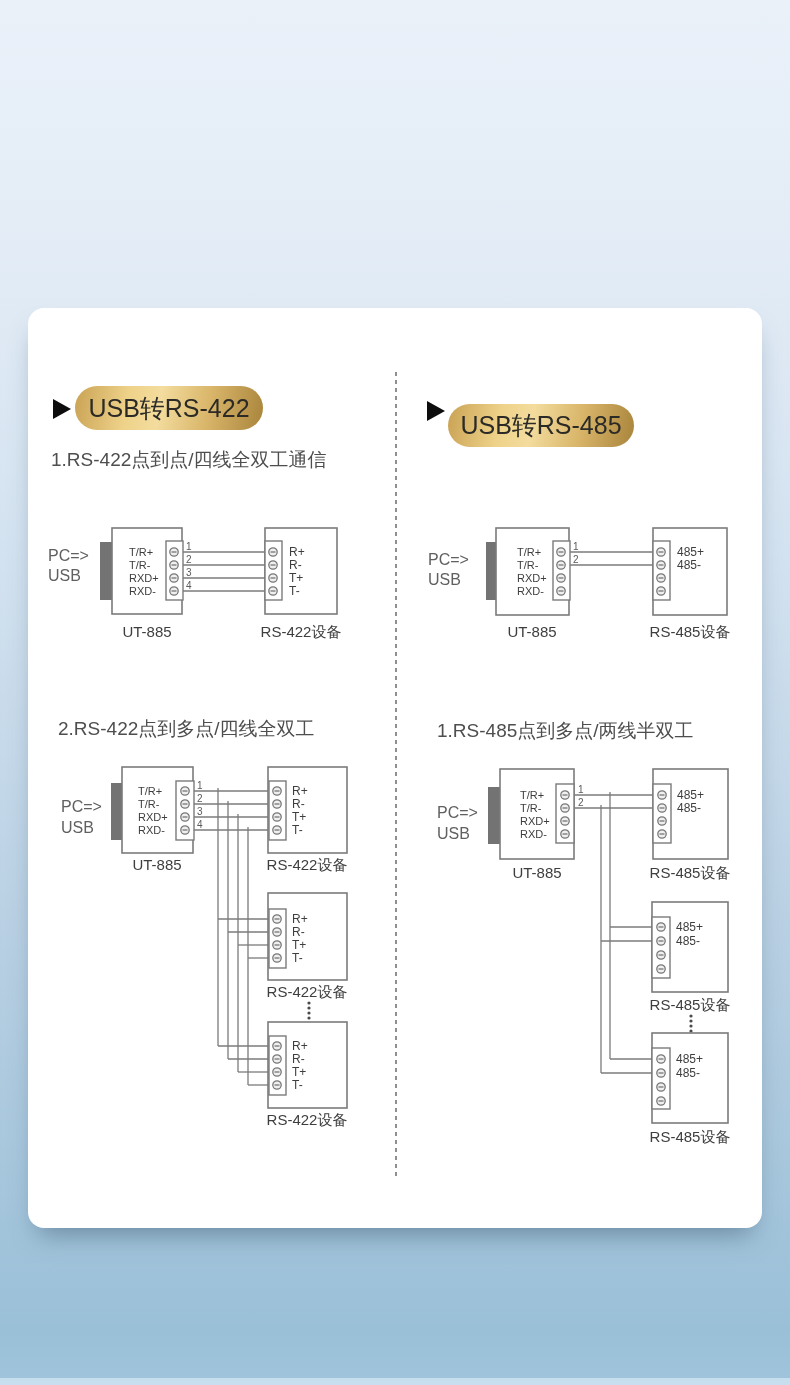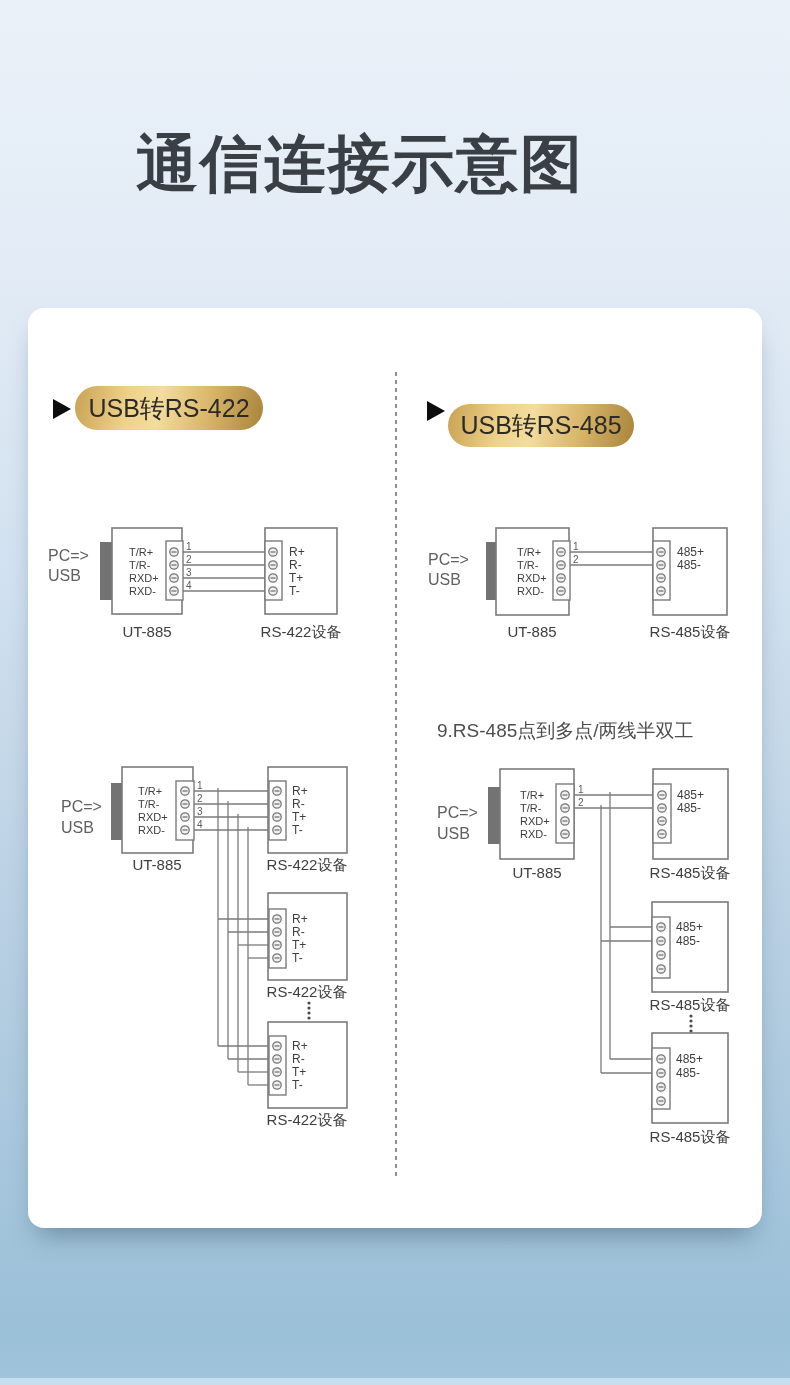--- a/index.html
+++ b/index.html
@@ -38,32 +38,33 @@
 <svg width="0" height="0" style="position:absolute" aria-hidden="true">
   <defs>
     <g id="screw">
       <circle r="4.2" fill="#efefef" stroke="#777777" stroke-width="1.3"></circle>
       <line x1="-2.5" y1="0" x2="2.5" y2="0" stroke="#777777" stroke-width="1.3"></line>
     </g>
   </defs>
 </svg>
 
 <div class="page">
-  <h1 class="title">通信连接示意图</h1>
 
   <div class="card">
     <div class="divider"></div>
 
     <div class="tri" style="left:25px; top:91px;"></div>
     <div class="badge" style="left:47px; top:78px; width:188px; height:44px;">USB转RS-422</div>
+    <div class="h2" style="left:23px; top:139px;">1.RS-422点到点/四线全双工通信</div>
 
     <div class="tri" style="left:399px; top:93px;"></div>
     <div class="badge" style="left:420px; top:96px; width:186px; height:43px;">USB转RS-485</div>
 
-    <div class="h2" style="left:409px; top:410px;">9.RS-485点到多点/两线半双工</div>
+    <div class="h2" style="left:30px; top:408px;">2.RS-422点到多点/四线全双工</div>
+    <div class="h2" style="left:409px; top:410px;">1.RS-485点到多点/两线半双工</div>
 
     <svg class="diag" style="left:12px; top:212px;" width="340" height="130" viewBox="0 0 340 130">
       <text class="tp" x="8" y="41">PC=&gt;</text>
       <text class="tp" x="8" y="61">USB</text>
       <rect class="plug" x="60" y="22" width="12" height="58"></rect>
       <rect class="box" x="72" y="8" width="70" height="86"></rect>
       <rect class="blk" x="126" y="21" width="17" height="59"></rect>
       <use href="#screw" x="134" y="32"></use>
       <use href="#screw" x="134" y="45"></use>
       <use href="#screw" x="134" y="58"></use>

